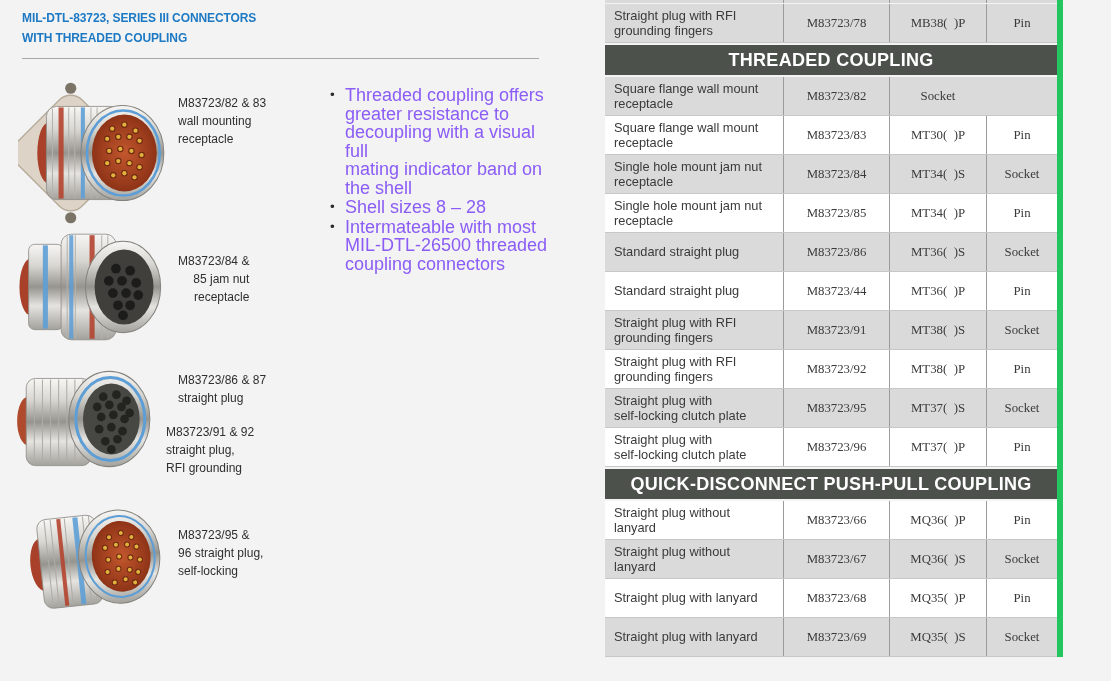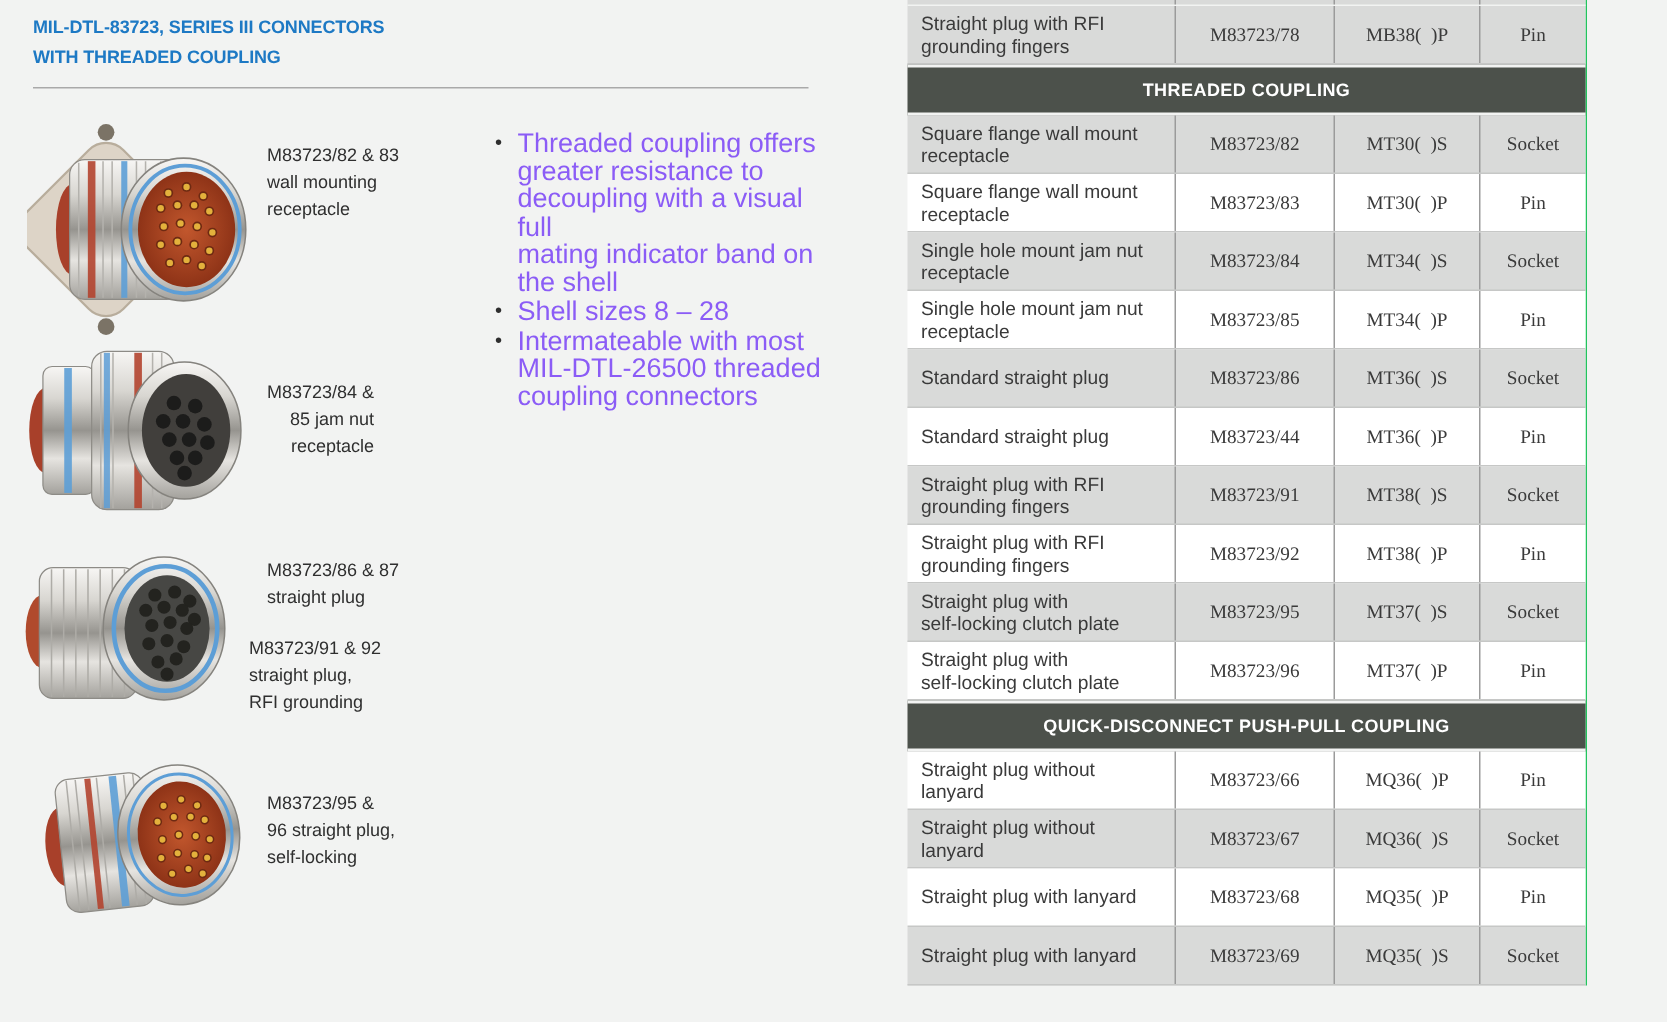--- a/index.html
+++ b/index.html
@@ -25,21 +25,21 @@
   }
   .features{
     position:absolute;left:330px;top:86px;width:222px;
   }
   .feat{display:flex;margin-bottom:1px;}
   .feat .bullet{flex:none;width:15px;font-size:13.5px;line-height:18.5px;color:#2e2e2e;}
   .feat .ftext{font-size:18px;line-height:18.5px;color:#8b5cf6;white-space:pre-line;}
   
   .parts-table{
     position:absolute;left:605px;top:0;width:452px;
-    border-right:1px solid #22c55e;
+    border-right:6px solid #22c55e;
   }
   .sliver{
     display:grid;grid-template-columns:178px 106px 97px 71px;
     height:3px;background:#d9dad9;border-bottom:1px solid #f2f3f2;
   }
   .sliver div + div{border-left:1px solid #9b9b9b;}
   .t-row{
     display:grid;grid-template-columns:178px 106px 97px 71px;
     min-height:38px;background:#ffffff;border-bottom:1px solid #c6c7c6;
   }
@@ -51,21 +51,21 @@
   .cell.desc{
     justify-content:flex-start;text-align:left;
     padding:3px 6px 3px 9px;line-height:15.5px;white-space:pre-line;
   }
   .cell.center{justify-content:center;text-align:center;padding:3px 2px;font-family:Liberation Serif, serif;}
   .cell.code{white-space:pre;}
   .t-row .cell + .cell{border-left:1px solid #9b9b9b;}
   .t-band{
     height:30px;background:#4c514b;color:#ffffff;
     display:flex;align-items:center;justify-content:center;
-    font-size:12px;font-weight:bold;letter-spacing:0.3px;
+    font-size:18px;font-weight:bold;letter-spacing:0.3px;
     border-top:2px solid #f2f3f2;border-bottom:2px solid #f2f3f2;
   }
 </style>
 </head>
 <body>
 
 <div class="page-title">MIL-DTL-83723, SERIES III CONNECTORS
 WITH THREADED COUPLING</div>
 <div class="title-rule"></div>
 
@@ -335,21 +335,20 @@
     <div class="cell center code">MB38(  )P</div>
     <div class="cell center">Pin</div>
   </div>
 
   <div class="t-band">THREADED COUPLING</div>
 
   <div class="t-row shaded">
     <div class="cell desc">Square flange wall mount
 receptacle</div>
     <div class="cell center">M83723/82</div>
-    <div class="cell center code">MT30(  )S</div>
     <div class="cell center">Socket</div>
   </div>
 
   <div class="t-row">
     <div class="cell desc">Square flange wall mount
 receptacle</div>
     <div class="cell center">M83723/83</div>
     <div class="cell center code">MT30(  )P</div>
     <div class="cell center">Pin</div>
   </div>

